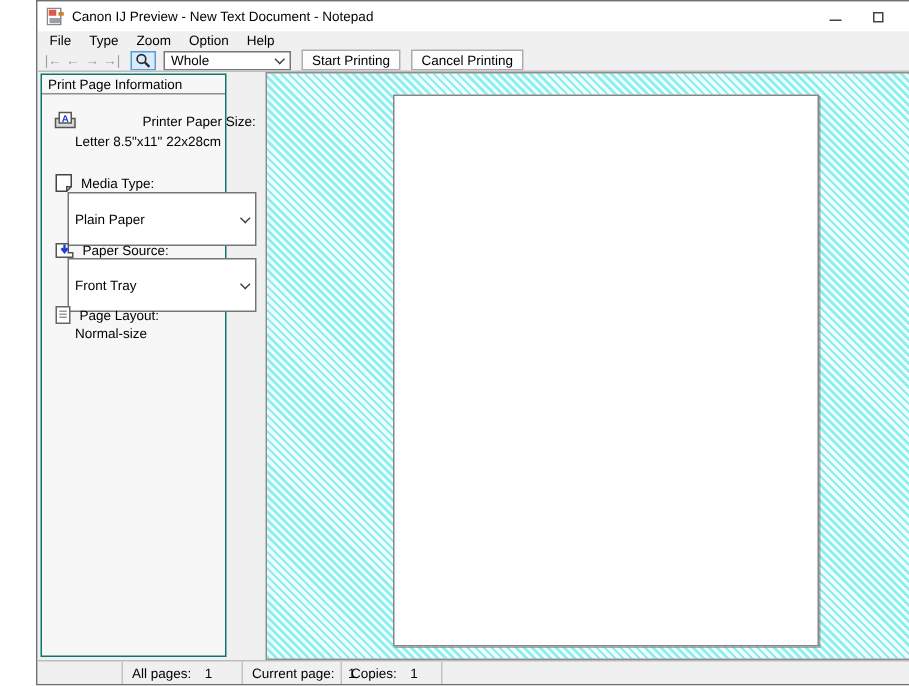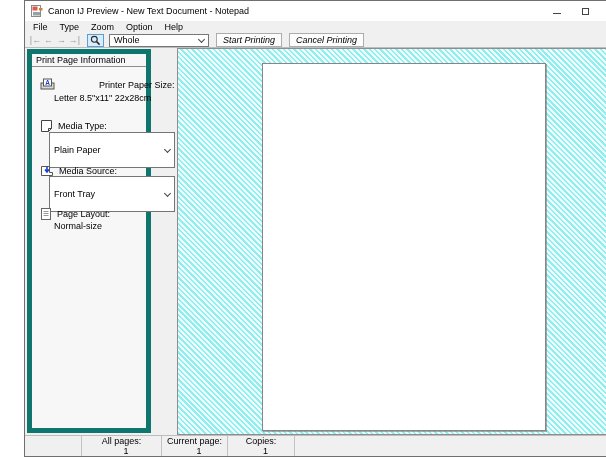--- a/index.html
+++ b/index.html
@@ -23,40 +23,40 @@
   .win-btn { width: 29px; height: 100%; display: flex; align-items: center; justify-content: center; color: #444; font-size: 10px; }
   .max-box { width: 7px; height: 7px; border: 1px solid #444; display: inline-block; }
   .min-glyph { display:inline-block; width:8px; border-top:1px solid #444; margin-top:4px; }
   
   .menubar { flex: 0 0 12px; display: flex; align-items: flex-start; padding-left: 2px; background: #f0f0f0; }
   .menu-item { padding: 0 6px; line-height: 12px; }
   
   .toolbar { flex: 0 0 14px; display: flex; align-items: center; padding-left: 4px; background: #f0f0f0; }
   .nav-btn { width: 13px; height: 12px; line-height: 12px; text-align: center; color: #9b9b9b; font-size: 9px; }
   .zoom-toggle { width: 17px; height: 13px; margin-left: 6px; background: #d8ecff; border: 1px solid #5f9cd0; display: flex; align-items: center; justify-content: center; }
-  .combo { margin-left: 5px; width: 100px; height: 13px; background: #fff; border: 1px solid #767676; display: flex; align-items: center; padding: 0 4px; }
+  .combo { margin-left: 5px; width: 85px; height: 13px; background: #fff; border: 1px solid #767676; display: flex; align-items: center; padding: 0 4px; }
   .chev { margin-left: auto; width: 5px; height: 5px; border-right: 1px solid #444; border-bottom: 1px solid #444; transform: rotate(45deg); margin-top: -2px; }
-  .tb-btn { margin-left: 7px; height: 14px; padding: 0 6px; background: #fdfdfd; border: 1px solid #acacac; display: flex; align-items: center; white-space: nowrap; font-style: italic; }
+  .tb-btn { margin-left: 7px; height: 14px; padding: 0 6px; background: #fdfdfd; border: 1px solid #acacac; display: flex; align-items: center; white-space: nowrap; }
   
   .content { flex: 1; position: relative; background: #f0f0f0; border-top: 1px solid #bcbcbc; }
-  .panel { position: absolute; left: 2px; top: 1px; width: 124px; bottom: 2px; background: #f7f7f7; border: 5px solid #0f766e; }
+  .panel { position: absolute; left: 2px; top: 1px; width: 124px; bottom: 2px; background: #f7f7f7; border: 1px solid #0f766e; }
   .panel-header { height: 13px; line-height: 12px; padding-left: 4px; border-bottom: 1px solid #8e8e8e; }
   .f-row { position: absolute; left: 8px; display: flex; align-items: center; gap: 5px; white-space: nowrap; }
   .f-value { position: absolute; left: 22px; white-space: nowrap; }
   .panel-select { position: absolute; left: 17px; width: 126px; height: 14px; background: #fff; border: 1px solid #767676; display: flex; align-items: center; padding: 17px 4px; }
   .preview {
     position: absolute; left: 152px; top: 0; right: 1px; bottom: 0;
     border: 1px solid #8e8e8e;
     background-color: #effdfd;
     background-image: repeating-linear-gradient(45deg, #8eeff0 0, #8eeff0 1.7px, rgba(255,255,255,0) 1.7px, rgba(255,255,255,0) 3.8px);
   }
   .page { position: absolute; left: 84px; top: 14px; width: 284px; height: 368px; background: #ffffff; border: 1px solid #868686; box-shadow: 1px 1px 0 rgba(110,110,110,0.55); }
   
   .statusbar { flex: 0 0 16px; background: #f0f0f0; border-top: 1px solid #bdbdbd; display: flex; align-items: stretch; }
-  .sb-seg { display: flex; align-items: center; border-right: 1px solid #c3c3c3; padding: 0 6px; white-space: nowrap; flex-direction: column; }
+  .sb-seg { display: flex; align-items: center; border-right: 1px solid #c3c3c3; padding: 0 6px; white-space: nowrap; }
   .sb-seg.blank { width: 57px; }
   .sb-seg.s1 { width: 80px; }
   .sb-seg.s2 { width: 66px; }
   .sb-seg.s3 { width: 67px; }
   .sb-val { margin-left: 9px; }
   .sb-fill { flex: 1; }
   .sb-grip { align-self: flex-end; width: 11px; height: 11px; margin: 0 1px 1px 0; position: relative; }
   .sb-grip i { position: absolute; width: 2px; height: 2px; background: #9d9d9d; box-shadow: -1px -1px 0 #ffffff; }
   .sb-grip .d1 { right: 1px; bottom: 1px; } .sb-grip .d2 { right: 5px; bottom: 1px; }
   .sb-grip .d3 { right: 1px; bottom: 5px; } .sb-grip .d4 { right: 9px; bottom: 1px; }
@@ -144,21 +144,21 @@
       <div class="panel-select" style="top:78px;">
         <span>Plain Paper</span>
         <span class="chev"></span>
       </div>
 
       <div class="f-row" style="top:110px;">
         <svg width="14" height="13" viewBox="0 0 14 13">
           <path d="M1.5 2.5 H9.5 V8.5 H12.5 V11.5 H1.5 Z" fill="#ffffff" stroke="#555" stroke-width="1"></path>
           <path d="M7 3 V7 M5 5.5 L7 8 L9 5.5" fill="none" stroke="#1a3fd4" stroke-width="1.6"></path>
         </svg>
-        <span>Media Source:</span>
+        <span>Paper Source:</span>
       </div>
       <div class="panel-select" style="top:122px;">
         <span>Front Tray</span>
         <span class="chev"></span>
       </div>
 
       <div class="f-row" style="top:153px;">
         <svg width="12" height="14" viewBox="0 0 12 14">
           <rect x="1.5" y="1.5" width="9" height="11" fill="#ffffff" stroke="#666" stroke-width="1"></rect>
           <line x1="3.5" y1="4.5" x2="8.5" y2="4.5" stroke="#999" stroke-width="1"></line>

